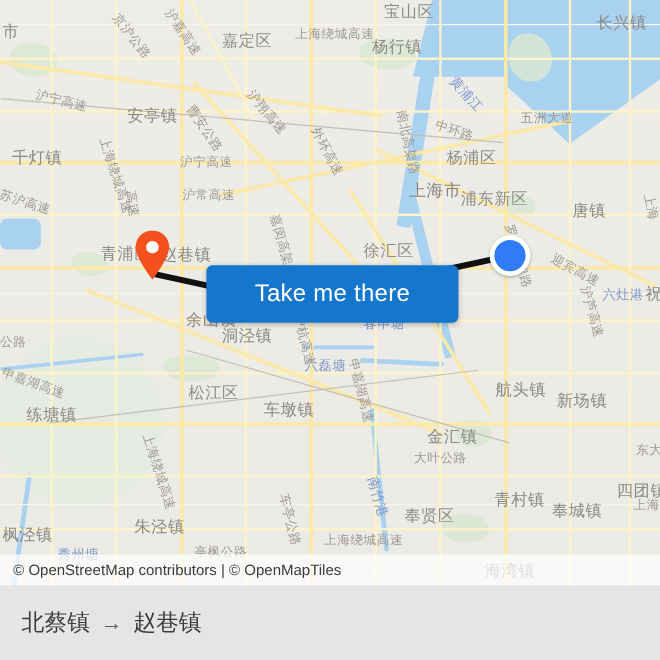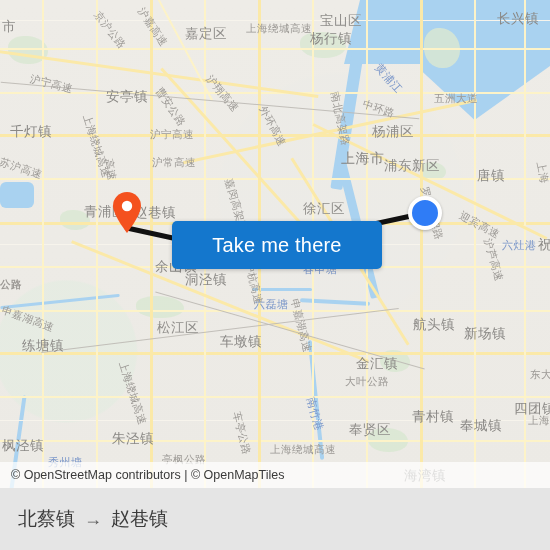--- a/index.html
+++ b/index.html
@@ -146,21 +146,21 @@
     <div class="rail" style="left:0;top:100px;width:420px;transform:rotate(5deg);"></div>
     <div class="rail" style="left:40px;top:330px;width:360px;transform:rotate(-7deg);"></div>
     <div class="rail" style="left:150px;top:330px;width:280px;transform:rotate(16deg);"></div>
 
     <div id="labels">
         <div class="lbl district" style="left: 2px; top: 18px;">市</div>
         <div class="lbl road" style="left: 96px; top: 6px; transform: rotate(52deg);">京沪公路</div>
         <div class="lbl road" style="left: 140px; top: 2px; transform: rotate(56deg);">沪嘉高速</div>
         <div class="lbl district" style="left: 185px; top: 25px;">嘉定区</div>
         <div class="lbl road" style="left: 246px; top: 22px;">上海绕城高速</div>
-        <div class="lbl district" style="left: 320px; top: 12px;">宝山区</div>
+        <div class="lbl district" style="left: 320px; top: 1px;">宝山区</div>
         <div class="lbl town" style="left: 497px; top: 10px;">长兴镇</div>
         <div class="lbl town" style="left: 310px; top: 30px;">杨行镇</div>
         <div class="lbl road" style="left: 30px; top: 72px; transform: rotate(14deg);">沪宁高速</div>
         <div class="lbl road" style="left: 208px; top: 70px; transform: rotate(50deg);">沪翔高速</div>
         <div class="lbl water-lbl" style="left: 377px; top: 58px; transform: rotate(48deg);">黄浦江</div>
         <div class="lbl road" style="left: 434px; top: 92px;">五洲大道</div>
         <div class="lbl town" style="left: 106px; top: 88px;">安亭镇</div>
         <div class="lbl road" style="left: 158px; top: 82px; transform: rotate(56deg);">曹安公路</div>
         <div class="lbl road" style="left: 262px; top: 100px; transform: rotate(62deg);">外环高速</div>
         <div class="lbl road" style="left: 334px; top: 85px; transform: rotate(78deg);">南北高架路</div>
@@ -184,34 +184,34 @@
         <div class="lbl road" style="left: 460px; top: 208px; transform: rotate(28deg);">迎宾高速</div>
         <div class="lbl road" style="left: 487px; top: 232px; transform: rotate(74deg);">沪芦高速</div>
         <div class="lbl water-lbl" style="left: 502px; top: 238px;">六灶港</div>
         <div class="lbl town" style="left: 538px; top: 236px;">祝桥</div>
         <div class="lbl town" style="left: 112px; top: 258px; margin-left: 43px;">余山镇</div>
         <div class="lbl town" style="left: 185px; top: 271px;">洞泾镇</div>
         <div class="lbl water-lbl" style="left: 303px; top: 262px;">春申塘</div>
         <div class="lbl road" style="left: 248px; top: 255px; transform: rotate(76deg);">沪杭高速</div>
         <div class="lbl road" style="left: 294px; top: 292px; transform: rotate(76deg);">申嘉湖高速</div>
         <div class="lbl water-lbl" style="left: 254px; top: 297px;">六磊塘</div>
-        <div class="lbl road" style="left: 0px; top: 278px; font-weight: bold;">公路</div>
+        <div class="lbl road" style="left: 0px; top: 278px;">公路</div>
         <div class="lbl town" style="left: 413px; top: 316px;">航头镇</div>
         <div class="lbl town" style="left: 464px; top: 325px;">新场镇</div>
         <div class="lbl district" style="left: 157px; top: 319px;">松江区</div>
         <div class="lbl town" style="left: 220px; top: 333px;">车墩镇</div>
         <div class="lbl town" style="left: 22px; top: 337px;">练塘镇</div>
         <div class="lbl road" style="left: 122px; top: 355px; transform: rotate(72deg);">上海绕城高速</div>
         <div class="lbl town" style="left: 356px; top: 355px;">金汇镇</div>
         <div class="lbl road" style="left: 345px; top: 375px;">大叶公路</div>
         <div class="lbl road" style="left: 530px; top: 368px;">东大</div>
         <div class="lbl road" style="left: 2px; top: 303px; transform: rotate(20deg);">申嘉湖高速</div>
         <div class="lbl road" style="left: 236px; top: 405px; transform: rotate(76deg);">车亭公路</div>
         <div class="lbl water-lbl" style="left: 310px; top: 390px; transform: rotate(74deg);">南竹港</div>
-        <div class="lbl district" style="left: 337px; top: 421px; margin-left: 12px;">奉贤区</div>
+        <div class="lbl district" style="left: 337px; top: 421px;">奉贤区</div>
         <div class="lbl town" style="left: 412px; top: 408px;">青村镇</div>
         <div class="lbl town" style="left: 460px; top: 417px;">奉城镇</div>
         <div class="lbl town" style="left: 514px; top: 400px;">四团镇</div>
         <div class="lbl town" style="left: 112px; top: 430px;">朱泾镇</div>
         <div class="lbl town" style="left: 2px; top: 437px;">枫泾镇</div>
         <div class="lbl water-lbl" style="left: 48px; top: 455px; text-align: right;">秀州塘</div>
         <div class="lbl road" style="left: 162px; top: 453px;">亭枫公路</div>
         <div class="lbl road" style="left: 270px; top: 443px;">上海绕城高速</div>
         <div class="lbl town" style="left: 404px; top: 455px; margin-top: 12px;">海湾镇</div>
         <div class="lbl road" style="left: 528px; top: 414px;">上海</div>

